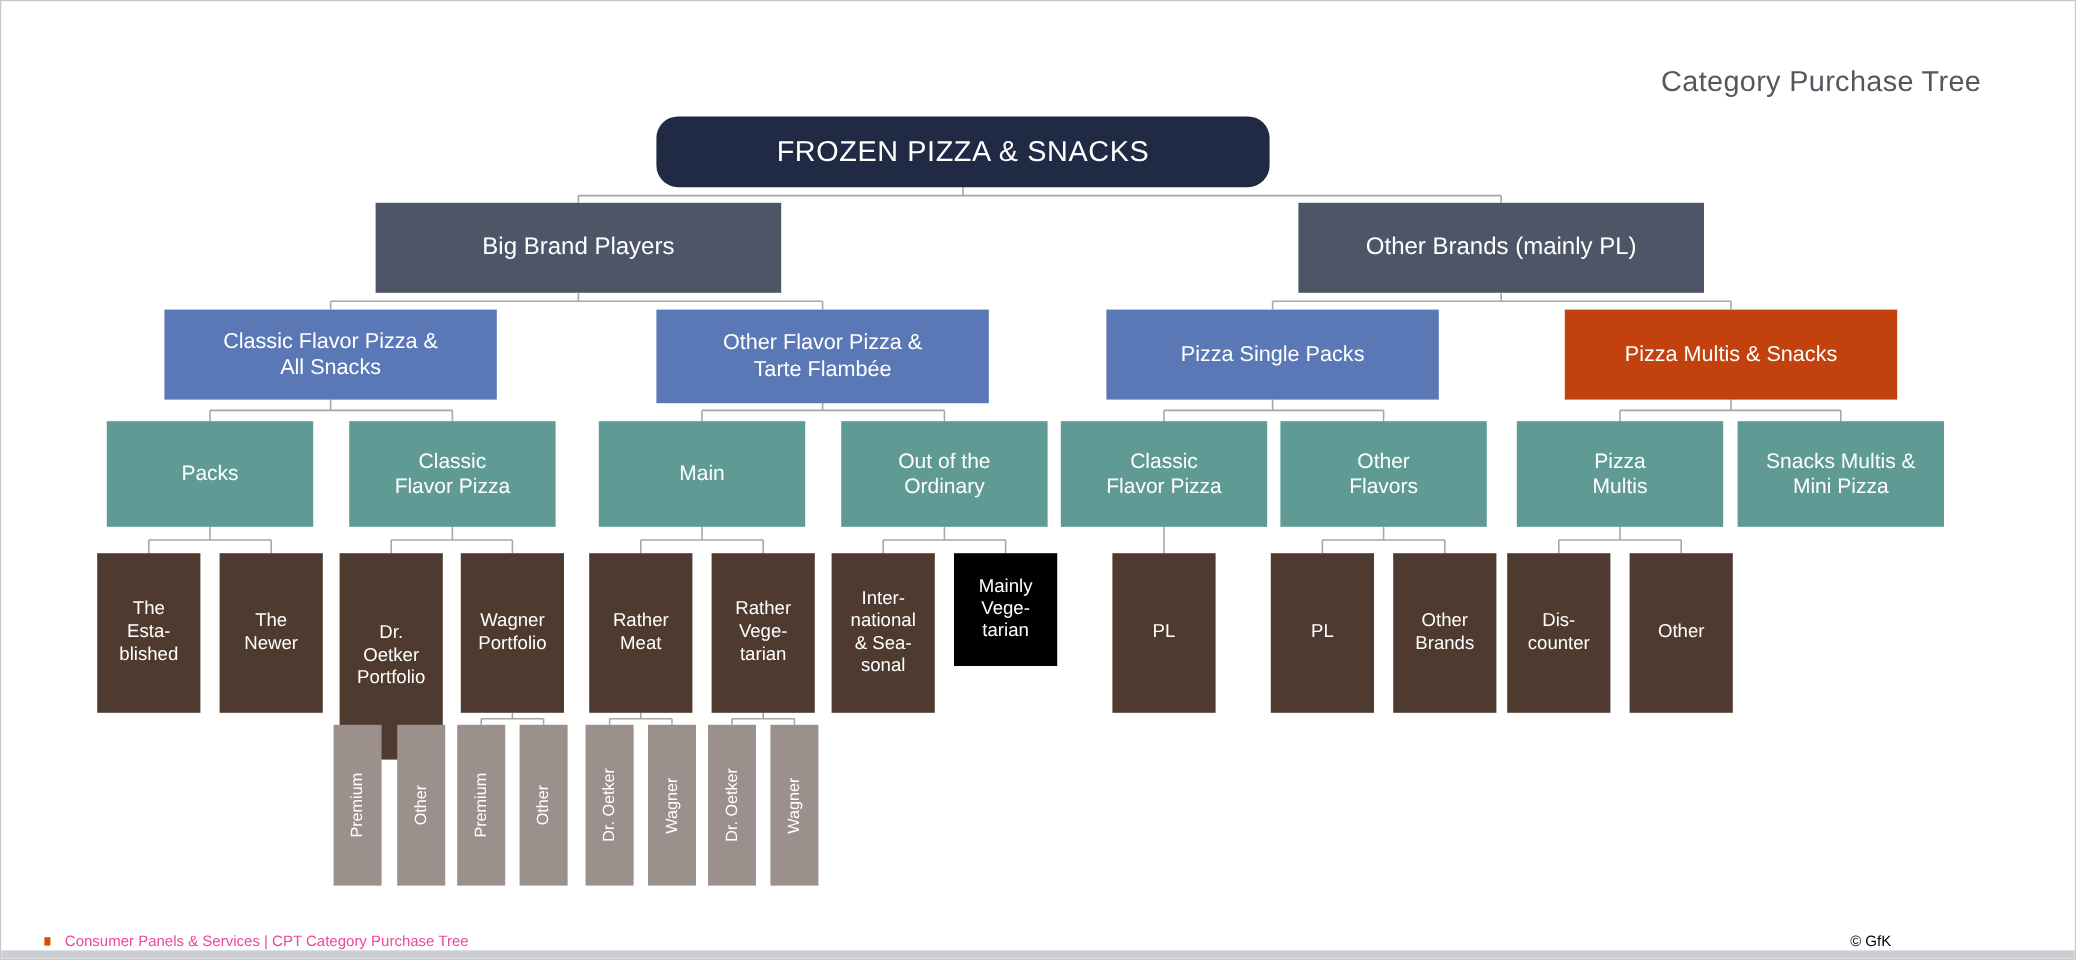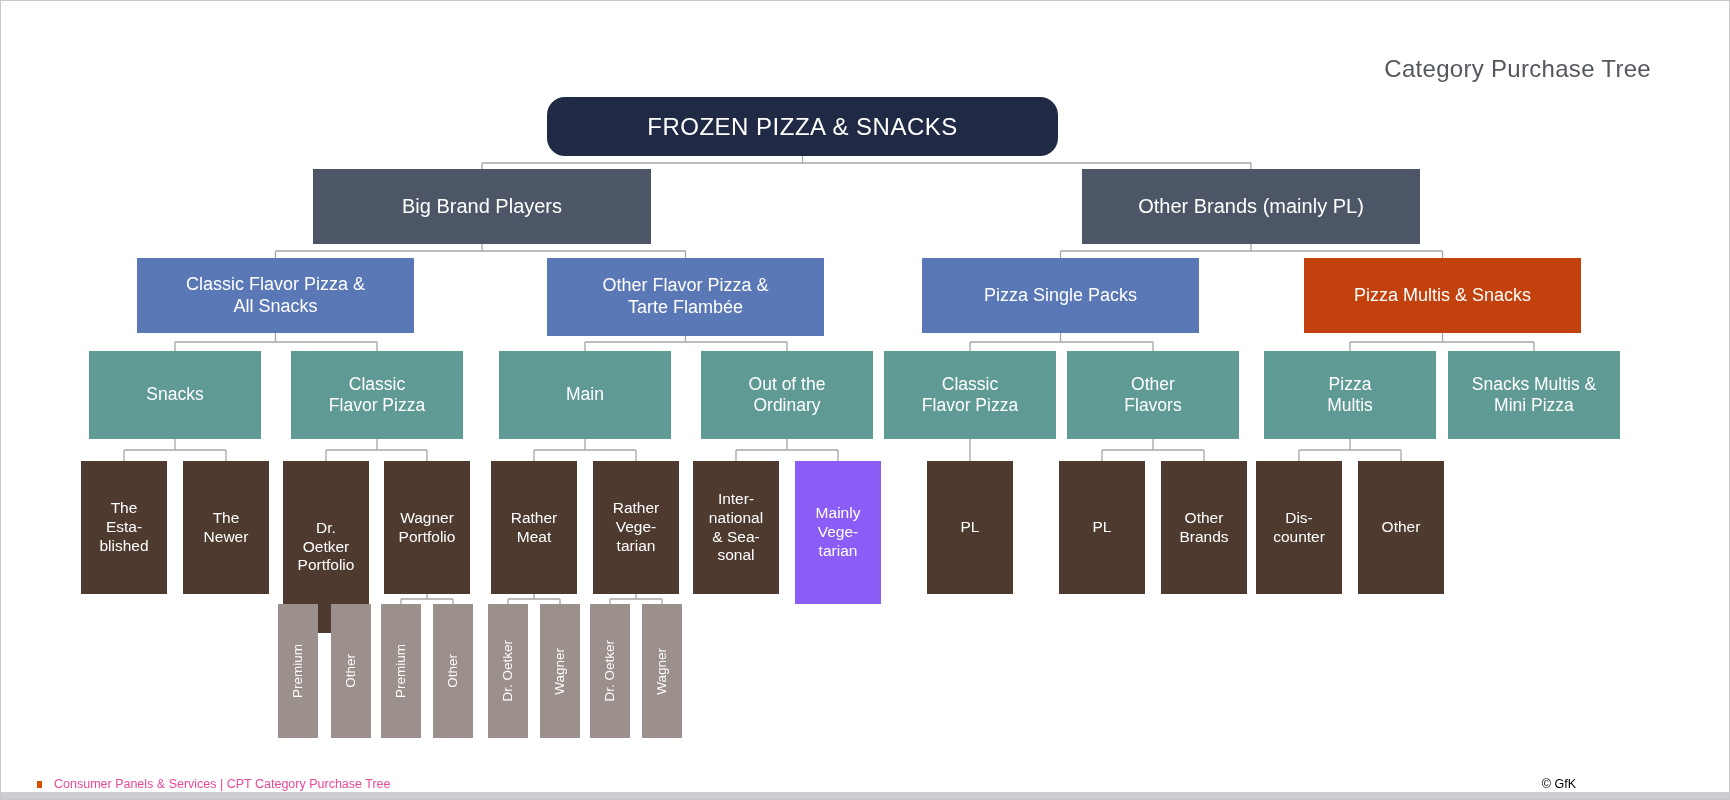--- a/index.html
+++ b/index.html
@@ -89,21 +89,21 @@
         <span class="node-label">Other Flavor Pizza &amp;
 Tarte Flambée</span>
       </div>
       <div class="node blue" style="left: 921px; top: 257px; width: 277px; height: 75px; background: rgb(90, 120, 181);">
         <span class="node-label">Pizza Single Packs</span>
       </div>
       <div class="node blue" style="left: 1303px; top: 257px; width: 277px; height: 75px; background: #c2410c;">
         <span class="node-label">Pizza Multis  &amp; Snacks</span>
       </div>
       <div class="node teal" style="left: 88px; top: 350px; width: 172px; height: 88px; background: rgb(95, 154, 148);">
-        <span class="node-label">Snacks</span>
+        <span class="node-label">Packs</span>
       </div>
       <div class="node teal" style="left: 290px; top: 350px; width: 172px; height: 88px; background: rgb(95, 154, 148);">
         <span class="node-label">Classic
 Flavor Pizza</span>
       </div>
       <div class="node teal" style="left: 700px; top: 350px; width: 172px; height: 88px; background: rgb(95, 154, 148);">
         <span class="node-label">Out of the
 Ordinary</span>
       </div>
       <div class="node teal" style="left: 498px; top: 350px; width: 172px; height: 88px; background: rgb(95, 154, 148);">
@@ -151,21 +151,21 @@
         <span class="node-label">Rather
 Vege-
 tarian</span>
       </div>
       <div class="node brown" style="left: 692px; top: 460px; width: 86px; height: 133px; background: rgb(78, 58, 47);">
         <span class="node-label">Inter-
 national
 &amp; Sea-
 sonal</span>
       </div>
-      <div class="node brown" style="left: 794px; top: 460px; width: 86px; height: 143px; background: #8b5cf6;">
+      <div class="node brown" style="left: 794px; top: 460px; width: 86px; height: 94px; background: #000000;">
         <span class="node-label">Mainly
 Vege-
 tarian</span>
       </div>
       <div class="node brown" style="left: 926px; top: 460px; width: 86px; height: 133px; background: rgb(78, 58, 47);">
         <span class="node-label">PL</span>
       </div>
       <div class="node brown" style="left: 1058px; top: 460px; width: 86px; height: 133px; background: rgb(78, 58, 47);">
         <span class="node-label">PL</span>
       </div>

